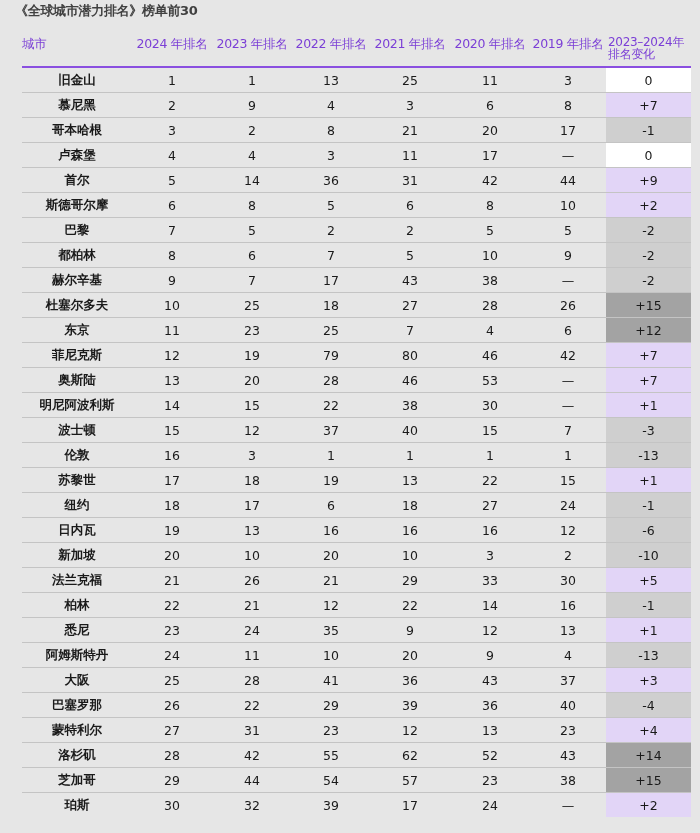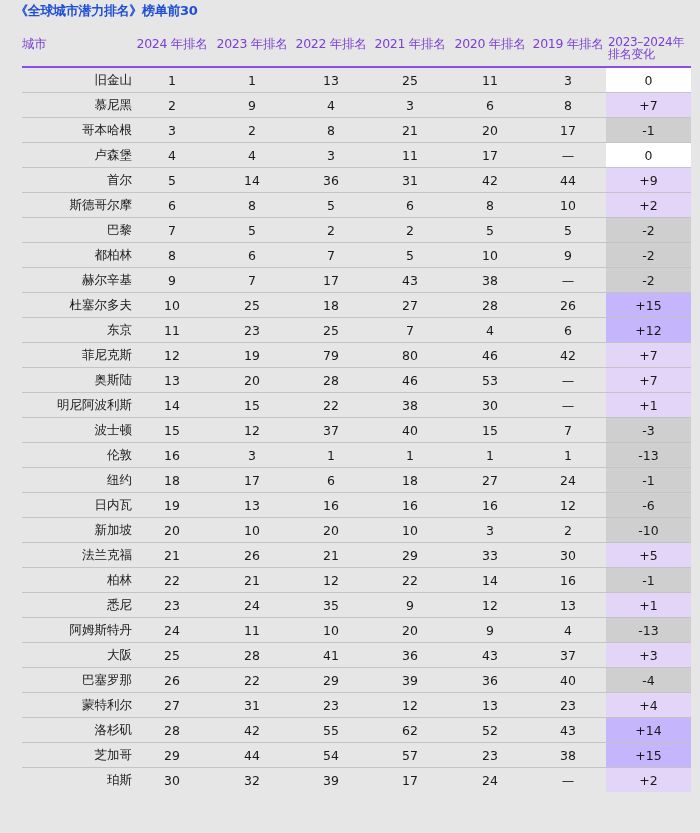--- a/index.html
+++ b/index.html
@@ -1,28 +1,28 @@
 <!DOCTYPE html>
 <html><head>
 <meta charset="utf-8">
 <style>
   html, body { margin:0; padding:0; }
   body { width:700px; height:833px; background:#e6e6e6; font-family:"DejaVu Sans", "Liberation Sans", sans-serif; color:#1a1a1a; overflow:hidden; }
-  .title { position:absolute; left:15px; top:2px; font-size:13px; font-weight:bold; color:#1d4ed8; letter-spacing:-0.3px; }
+  .title { position:absolute; left:15px; top:2px; font-size:13px; font-weight:bold; color:#404040; letter-spacing:-0.3px; }
   table { position:absolute; left:22px; top:36px; width:669px; border-collapse:collapse; table-layout:fixed; }
   th { font-weight:normal; color:#7b3fd6; font-size:12.5px; text-align:center; vertical-align:top; padding:0; height:30px; border-bottom:2px solid #8a4fe0; letter-spacing:-0.3px; white-space:nowrap; }
   th.city { text-align:left; }
   th.chg { white-space:normal; line-height:12px; font-size:12px; text-align:left; padding-left:2px; }
   td { height:24px; border-bottom:1.5px solid #c4c4c4; font-size:12.5px; text-align:center; padding:0; }
   tr:last-child td { border-bottom:none; }
-  td.city { text-align:right; font-weight:normal; font-size:12.5px; }
+  td.city { text-align:center; font-weight:bold; font-size:12.5px; }
   td.chg { background:#cfcfcf; }
   td.chg.zero { background:#ffffff; }
   td.chg.up { background:#e2d5f7; }
-  td.chg.bigup { background:#c4b5fd; }
+  td.chg.bigup { background:#a3a3a3; }
 </style>
 </head>
 <body>
 
 <div class="title">《全球城市潜力排名》榜单前30</div>
 
 <table>
   <colgroup>
     <col style="width:110px">
       <col style="width:80px">
@@ -200,20 +200,30 @@
         <td class="city">伦敦</td>
         <td>16</td>
         <td>3</td>
         <td>1</td>
         <td>1</td>
         <td>1</td>
         <td>1</td>
         <td class="chg">-13</td>
       </tr>
       <tr>
+        <td class="city">苏黎世</td>
+        <td>17</td>
+        <td>18</td>
+        <td>19</td>
+        <td>13</td>
+        <td>22</td>
+        <td>15</td>
+        <td class="chg up">+1</td>
+      </tr>
+      <tr>
         <td class="city">纽约</td>
         <td>18</td>
         <td>17</td>
         <td>6</td>
         <td>18</td>
         <td>27</td>
         <td>24</td>
         <td class="chg">-1</td>
       </tr>
       <tr>

